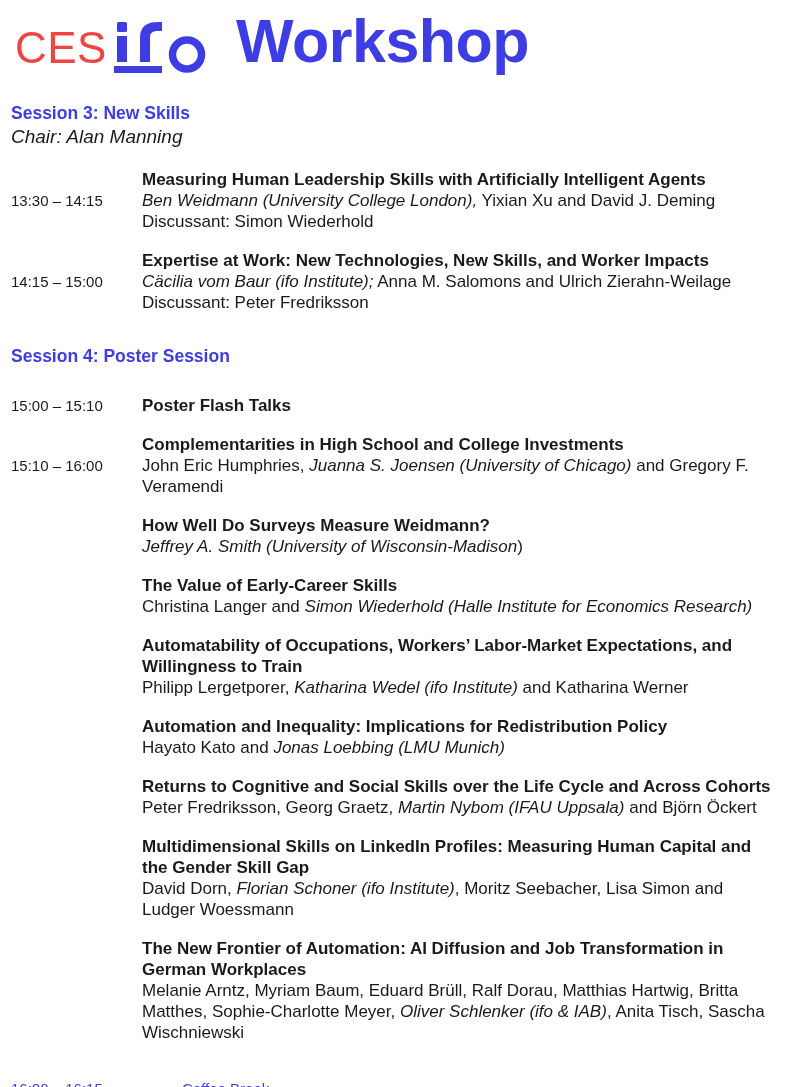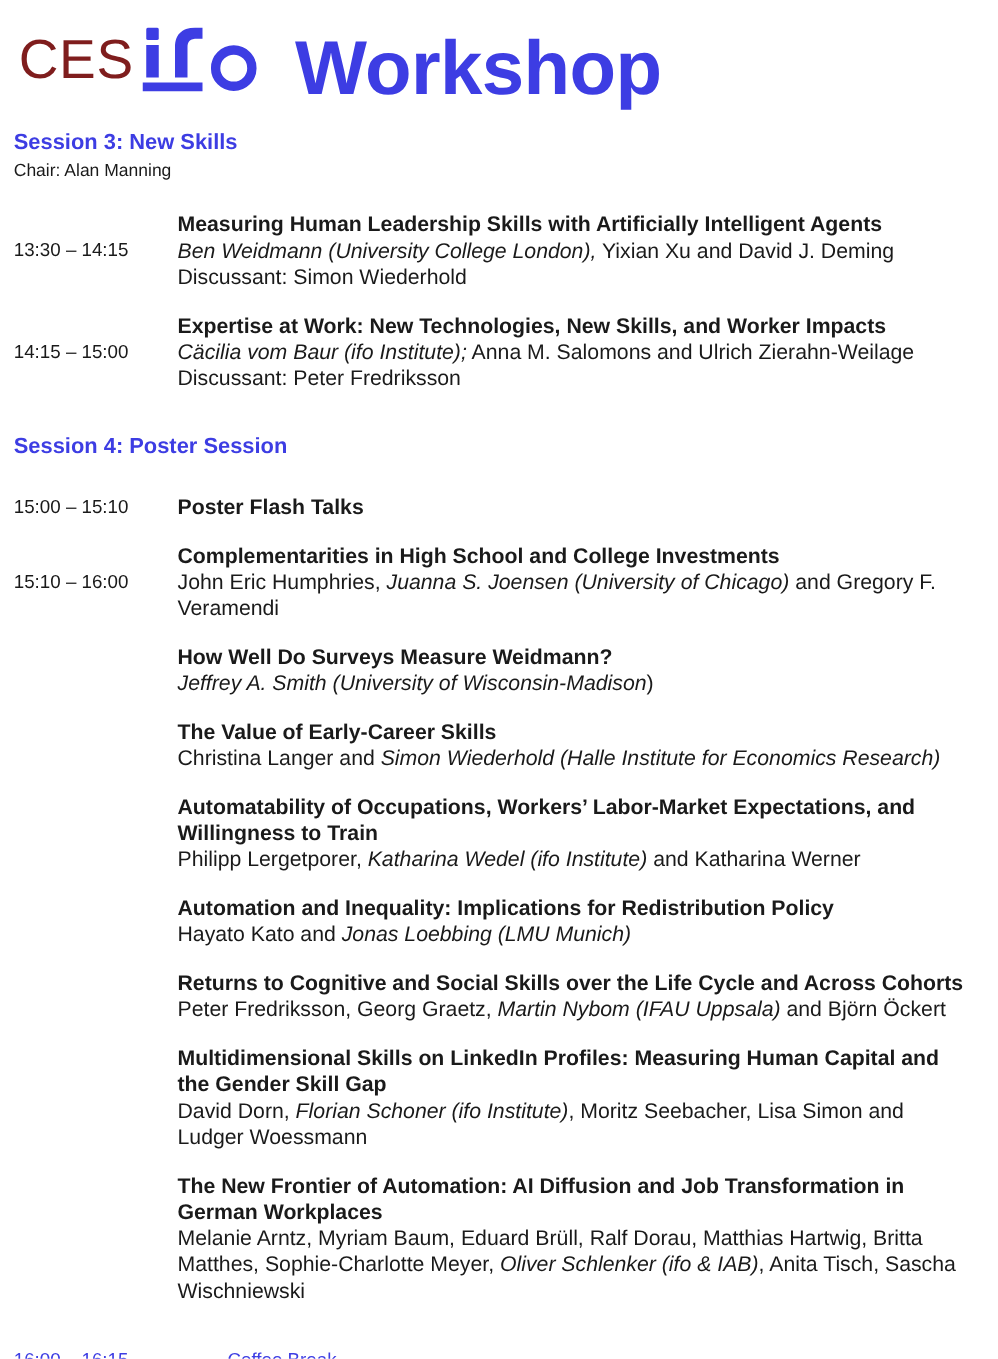--- a/index.html
+++ b/index.html
@@ -7,36 +7,36 @@
   body {
     width: 798px; height: 1087px; background: #ffffff;
     font-family: "Liberation Sans", sans-serif;
     color: var(--ink);
     overflow: hidden;
   }
   .header { position: relative; height: 102px; }
   .ces {
     position: absolute; left: 15px; top: 26px;
     font-size: 44px; line-height: 1; font-weight: 400;
-    letter-spacing: 0.5px; color: #7f1d1d;
+    letter-spacing: 0.5px; color: #ef4444;
   }
   .ifo-logo { position: absolute; left: 114px; top: 22px; width: 92px; height: 52px; }
   .ifo-logo svg { display: block; }
   .workshop {
     position: absolute; left: 236px; top: 11px;
     font-size: 61px; line-height: 1; font-weight: 700;
-    letter-spacing: -0.5px; color: var(--accent); margin-top: 13px;
+    letter-spacing: -0.5px; color: var(--accent);
   }
   .content-area { padding: 0 14px 0 11px; }
   .session-heading {
     margin: 0; font-size: 17.5px; font-weight: 700;
     line-height: 22px; color: var(--accent);
   }
   .session + .session { margin-top: 32px; }
-  .chair { font-size: 14px; line-height: 21px; margin-top: 2px; }
+  .chair { font-size: 19px; line-height: 21px; margin-top: 2px; font-style: italic; }
   .items { margin-top: 22px; }
   .items.no-chair { margin-top: 28px; }
   .item { display: flex; align-items: center; margin-bottom: 18px; }
   .time { flex: 0 0 131px; width: 131px; font-size: 15px; line-height: 21px; }
   .talk { width: 637px; font-size: 17px; line-height: 21px; }
   .title { font-weight: 700; }
   .authors .it { font-style: italic; }
   .footer-row {
     display: flex; margin-top: 35px;
     color: var(--accent); font-size: 15px; line-height: 21px; gap: 40px;

